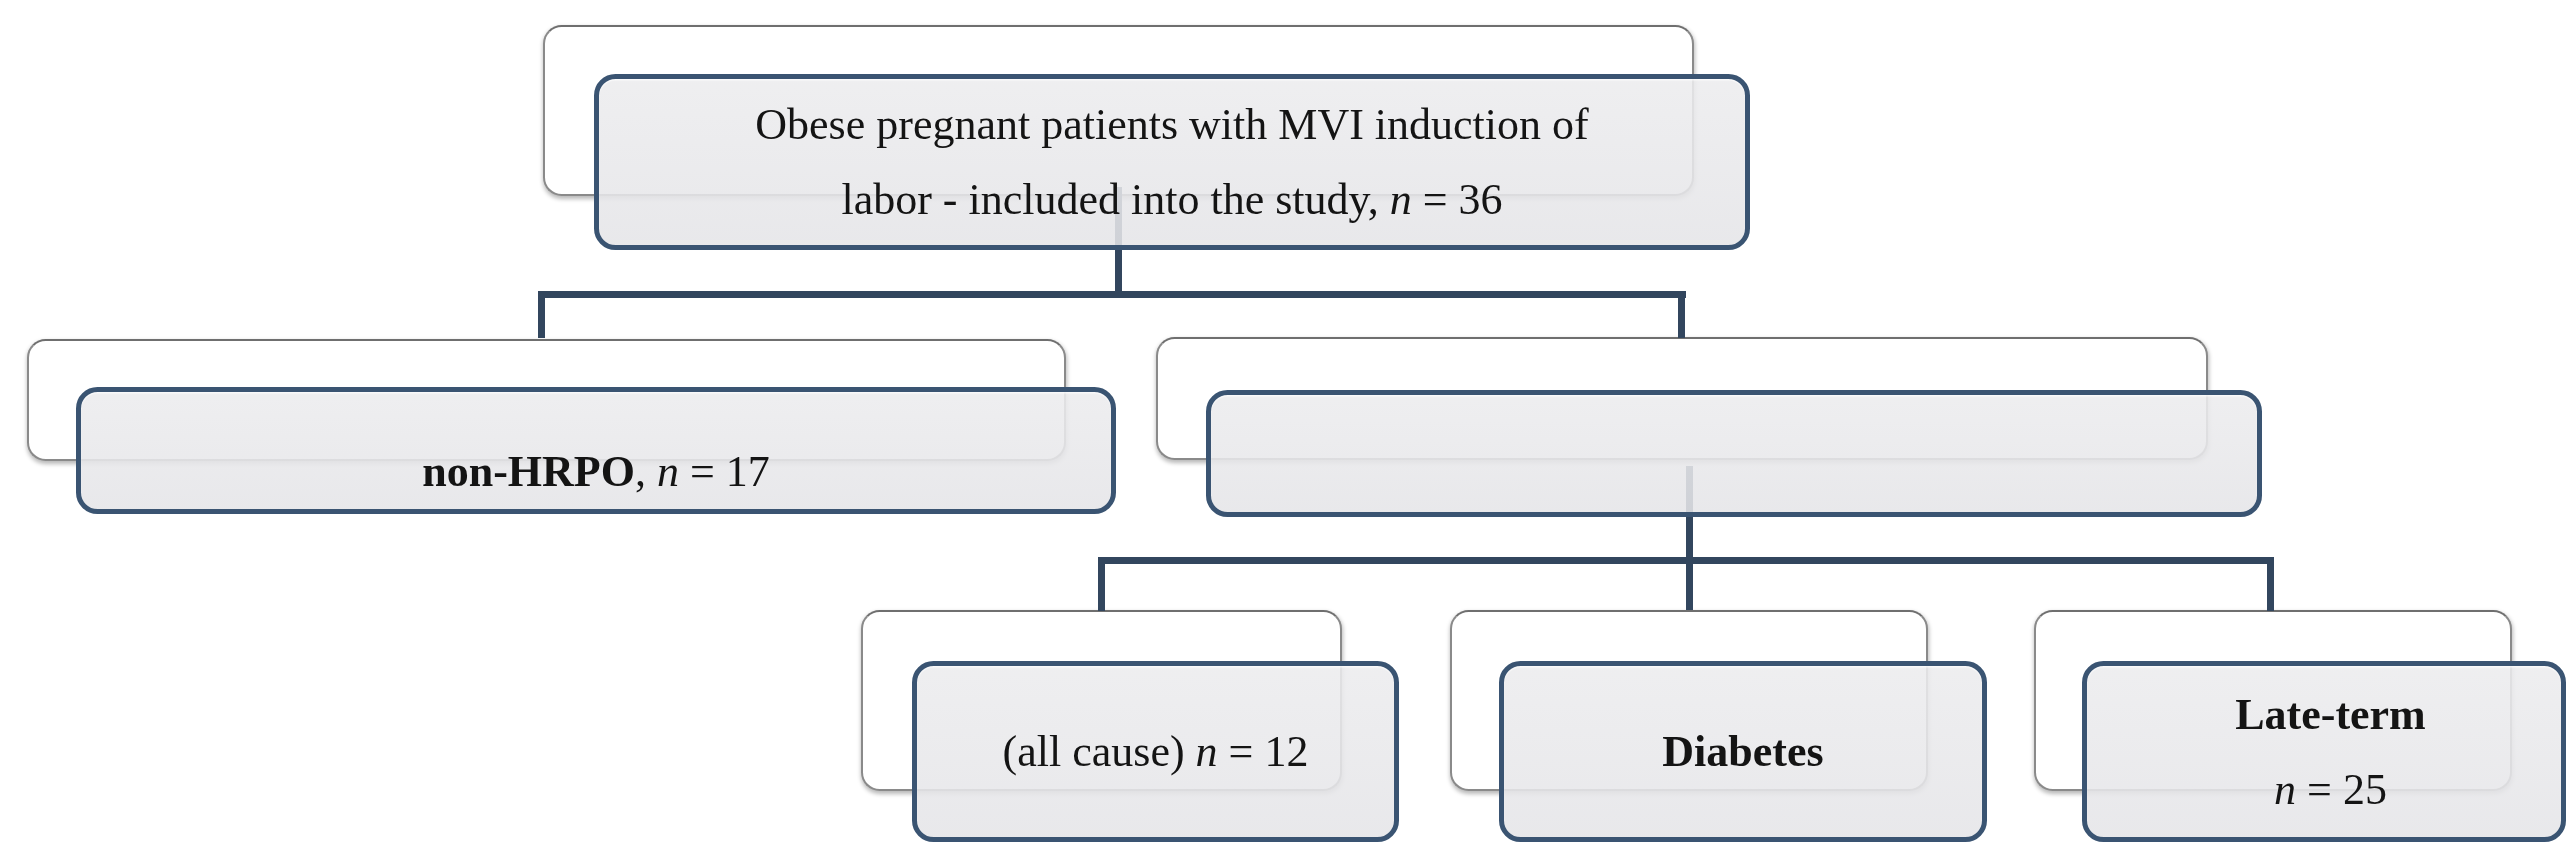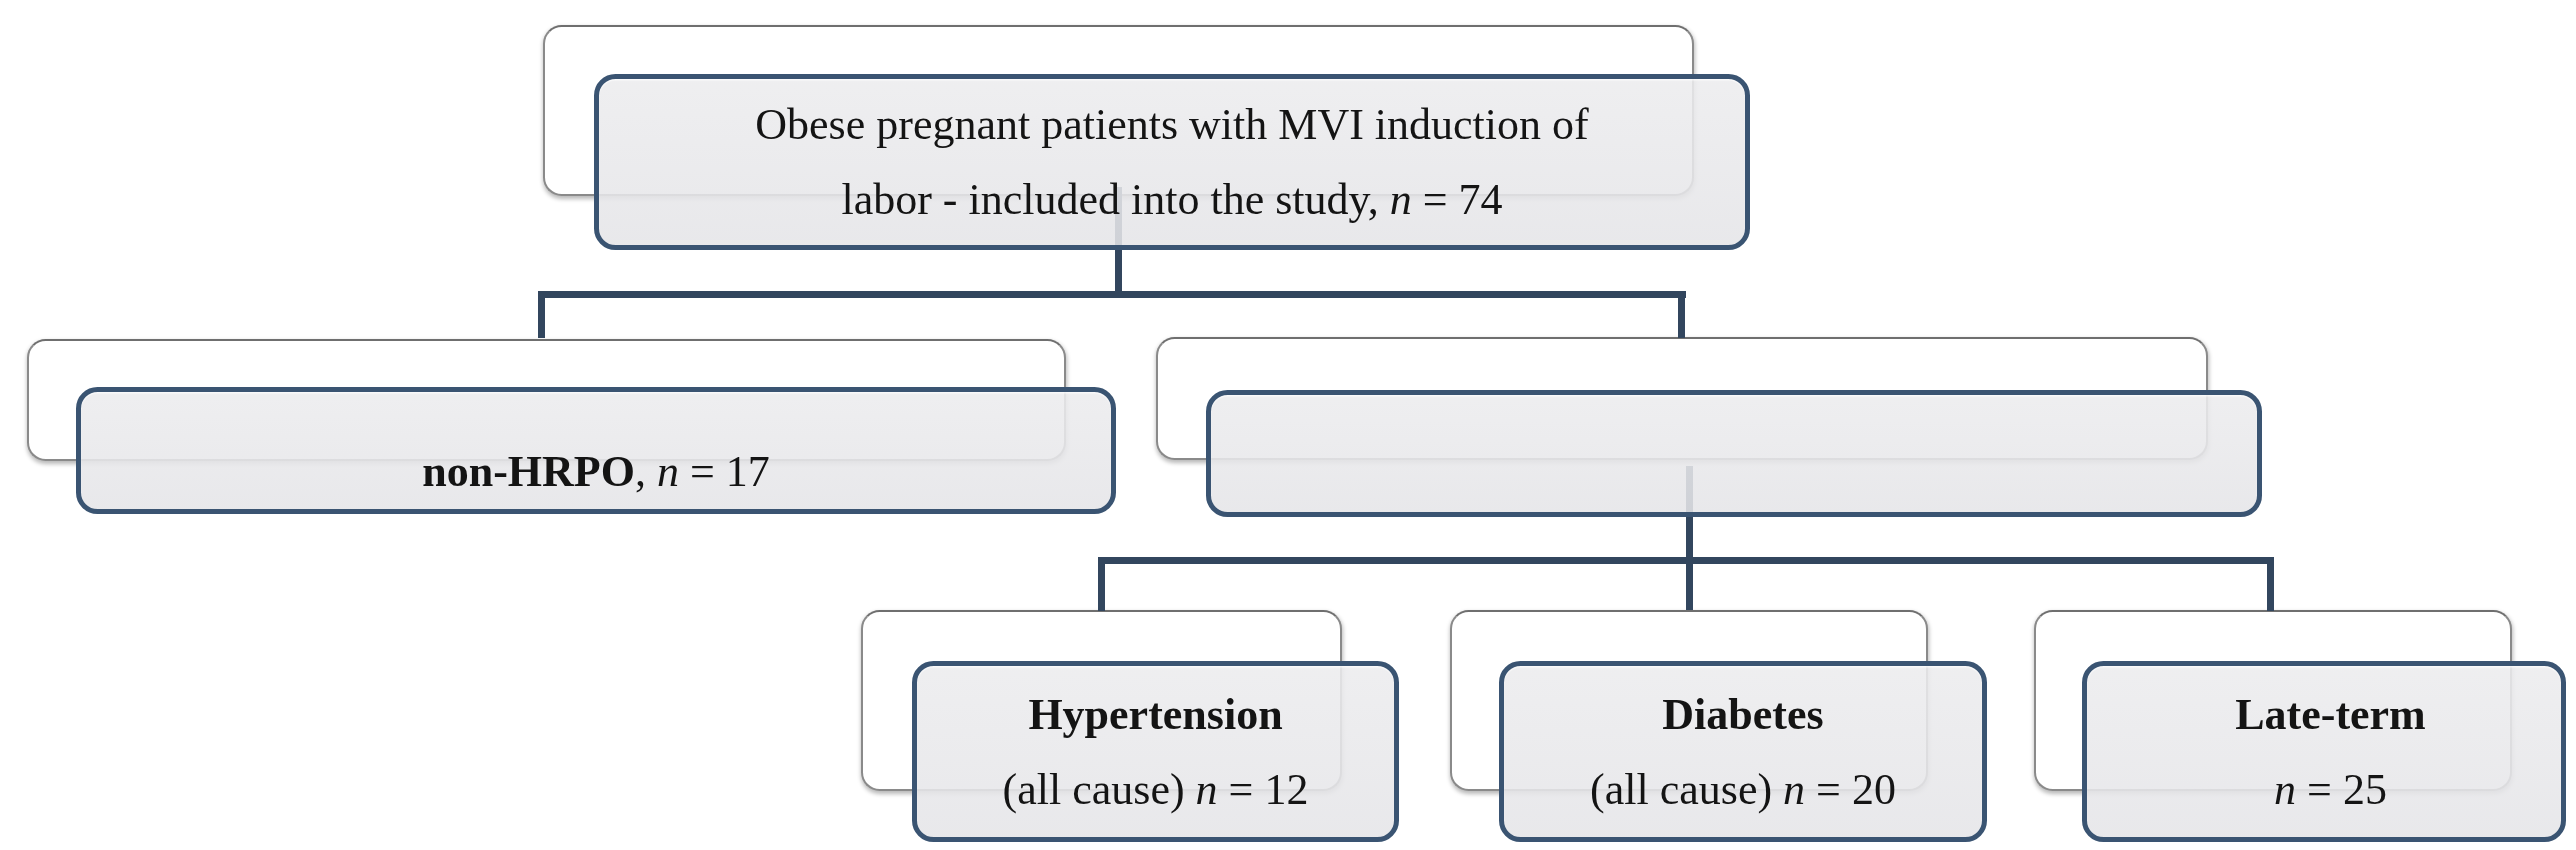--- a/index.html
+++ b/index.html
@@ -55,21 +55,21 @@
 </style>
 </head>
 <body>
 
 <div class="canvas">
 
   <div class="shape-back" style="left:543px;top:25px;width:1151px;height:171px;"></div>
   <div class="shape-front" style="left:594px;top:74px;width:1156px;height:176px;"></div>
   <div class="node-label" style="left:594px;top:74px;width:1156px;height:176px;">
     <div class="line"><span>Obese pregnant patients with MVI induction of</span></div>
-    <div class="line"><span>labor - included into the study, </span><span class="n">n</span><span> = 74</span></div>
+    <div class="line"><span>labor - included into the study, </span><span class="n">n</span><span> = 36</span></div>
   </div>
 
   <div class="conn" style="left:1115px;top:187px;width:7.2px;height:110px;"></div>
   <div class="conn" style="left:538px;top:291px;width:1148px;height:6.5px;"></div>
   <div class="conn" style="left:538px;top:291px;width:7.2px;height:47px;"></div>
   <div class="conn" style="left:1678px;top:291px;width:7.2px;height:47px;"></div>
 
   <div class="shape-back" style="left:27px;top:339px;width:1039px;height:122px;"></div>
   <div class="shape-front" style="left:76px;top:387px;width:1040px;height:127px;"></div>
   <div class="node-label" style="left:76px;top:408px;width:1040px;height:127px;">
@@ -80,29 +80,27 @@
   <div class="shape-front" style="left:1206px;top:390px;width:1056px;height:127px;"></div>
 
   <div class="conn" style="left:1686px;top:466px;width:7.2px;height:144px;"></div>
   <div class="conn" style="left:1098px;top:557px;width:1176px;height:6.5px;"></div>
   <div class="conn" style="left:1098px;top:557px;width:7.2px;height:54px;"></div>
   <div class="conn" style="left:2267px;top:557px;width:7.2px;height:54px;"></div>
 
   <div class="shape-back" style="left:861px;top:610px;width:481px;height:181px;"></div>
   <div class="shape-front" style="left:912px;top:661px;width:487px;height:181px;"></div>
   <div class="node-label" style="left:912px;top:661px;width:487px;height:181px;">
-    <div class="line"><span class="b">Hypertension</span></div>
     <div class="line"><span>(all cause) </span><span class="n">n</span><span> = 12</span></div>
   </div>
 
   <div class="shape-back" style="left:1450px;top:610px;width:478px;height:181px;"></div>
   <div class="shape-front" style="left:1499px;top:661px;width:488px;height:181px;"></div>
   <div class="node-label" style="left:1499px;top:661px;width:488px;height:181px;">
     <div class="line"><span class="b">Diabetes</span></div>
-    <div class="line"><span>(all cause) </span><span class="n">n</span><span> = 20</span></div>
   </div>
 
   <div class="shape-back" style="left:2034px;top:610px;width:478px;height:181px;"></div>
   <div class="shape-front" style="left:2082px;top:661px;width:484px;height:181px;"></div>
   <div class="node-label" style="left:2082px;top:661px;width:484px;height:181px;padding-left:13px;">
     <div class="line"><span class="b">Late-term</span></div>
     <div class="line"><span></span><span class="n">n</span><span> = 25</span></div>
   </div>
 
 </div>

